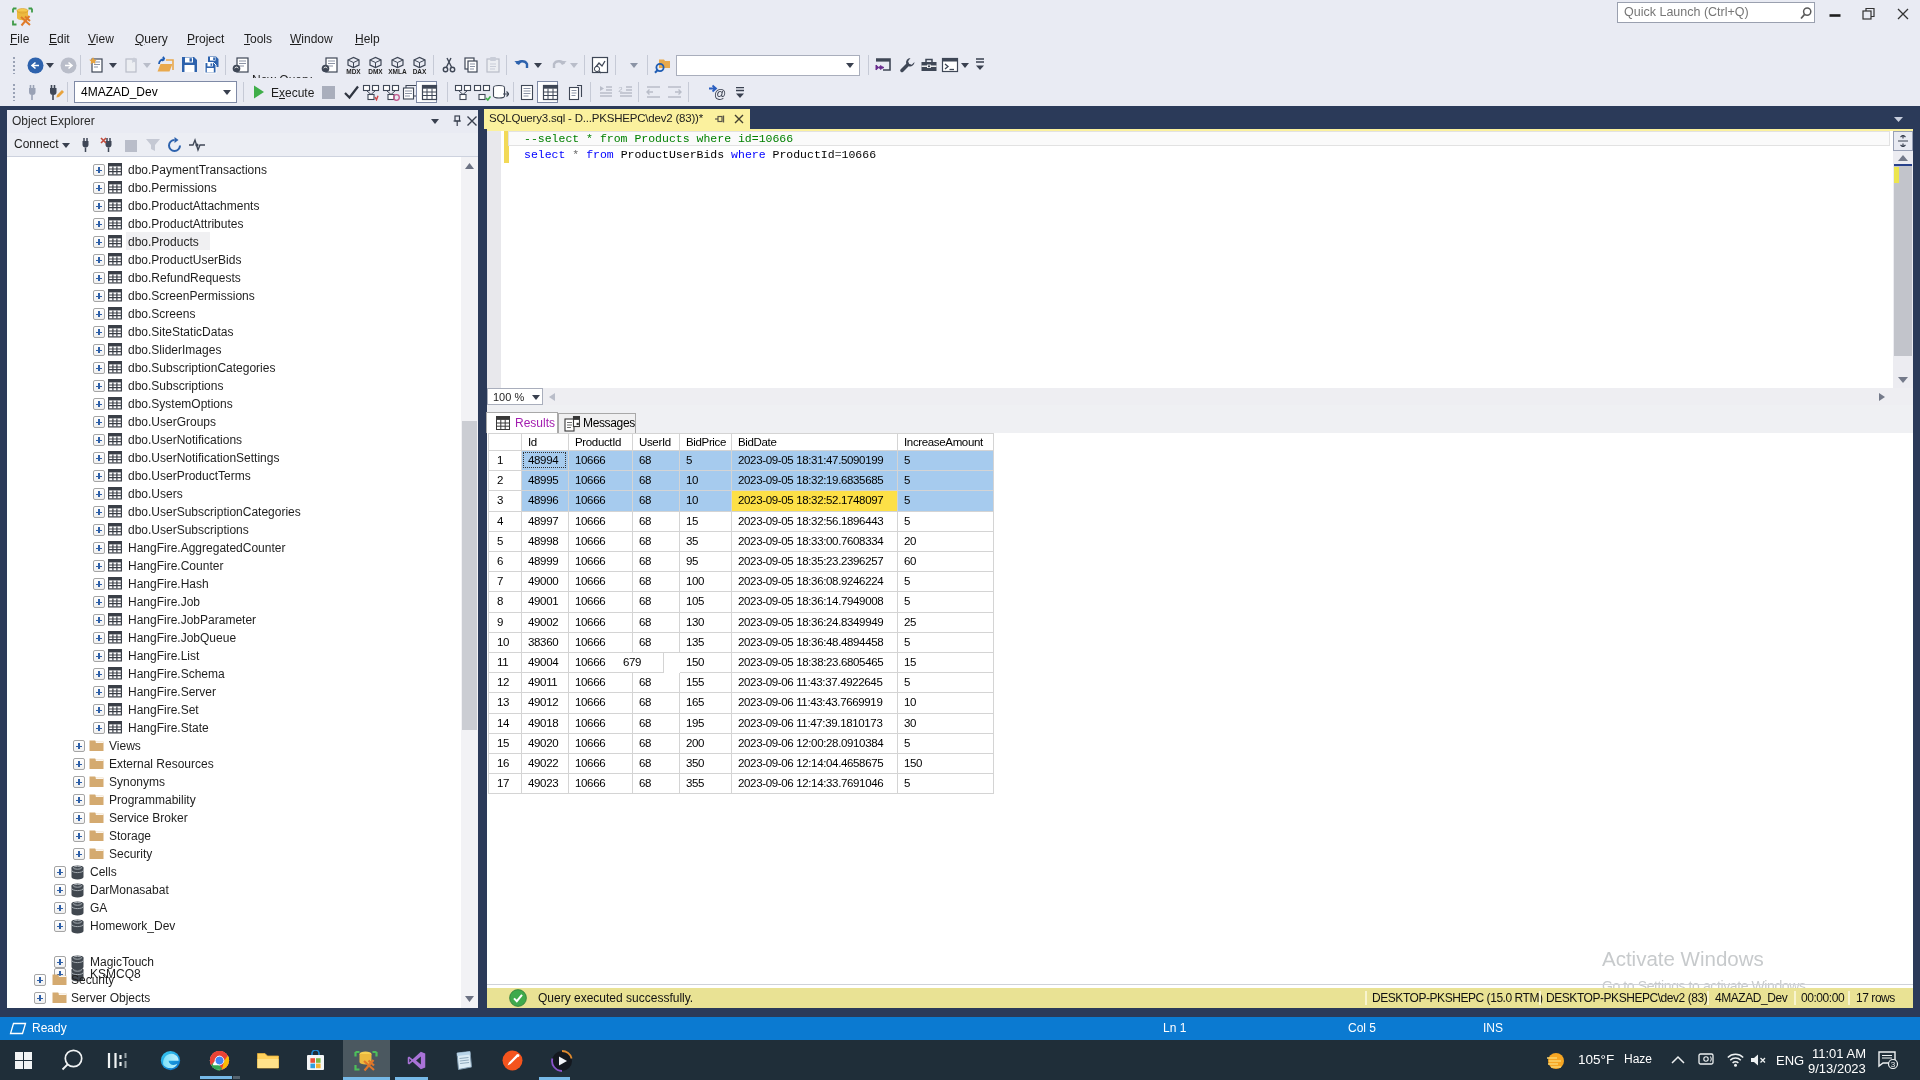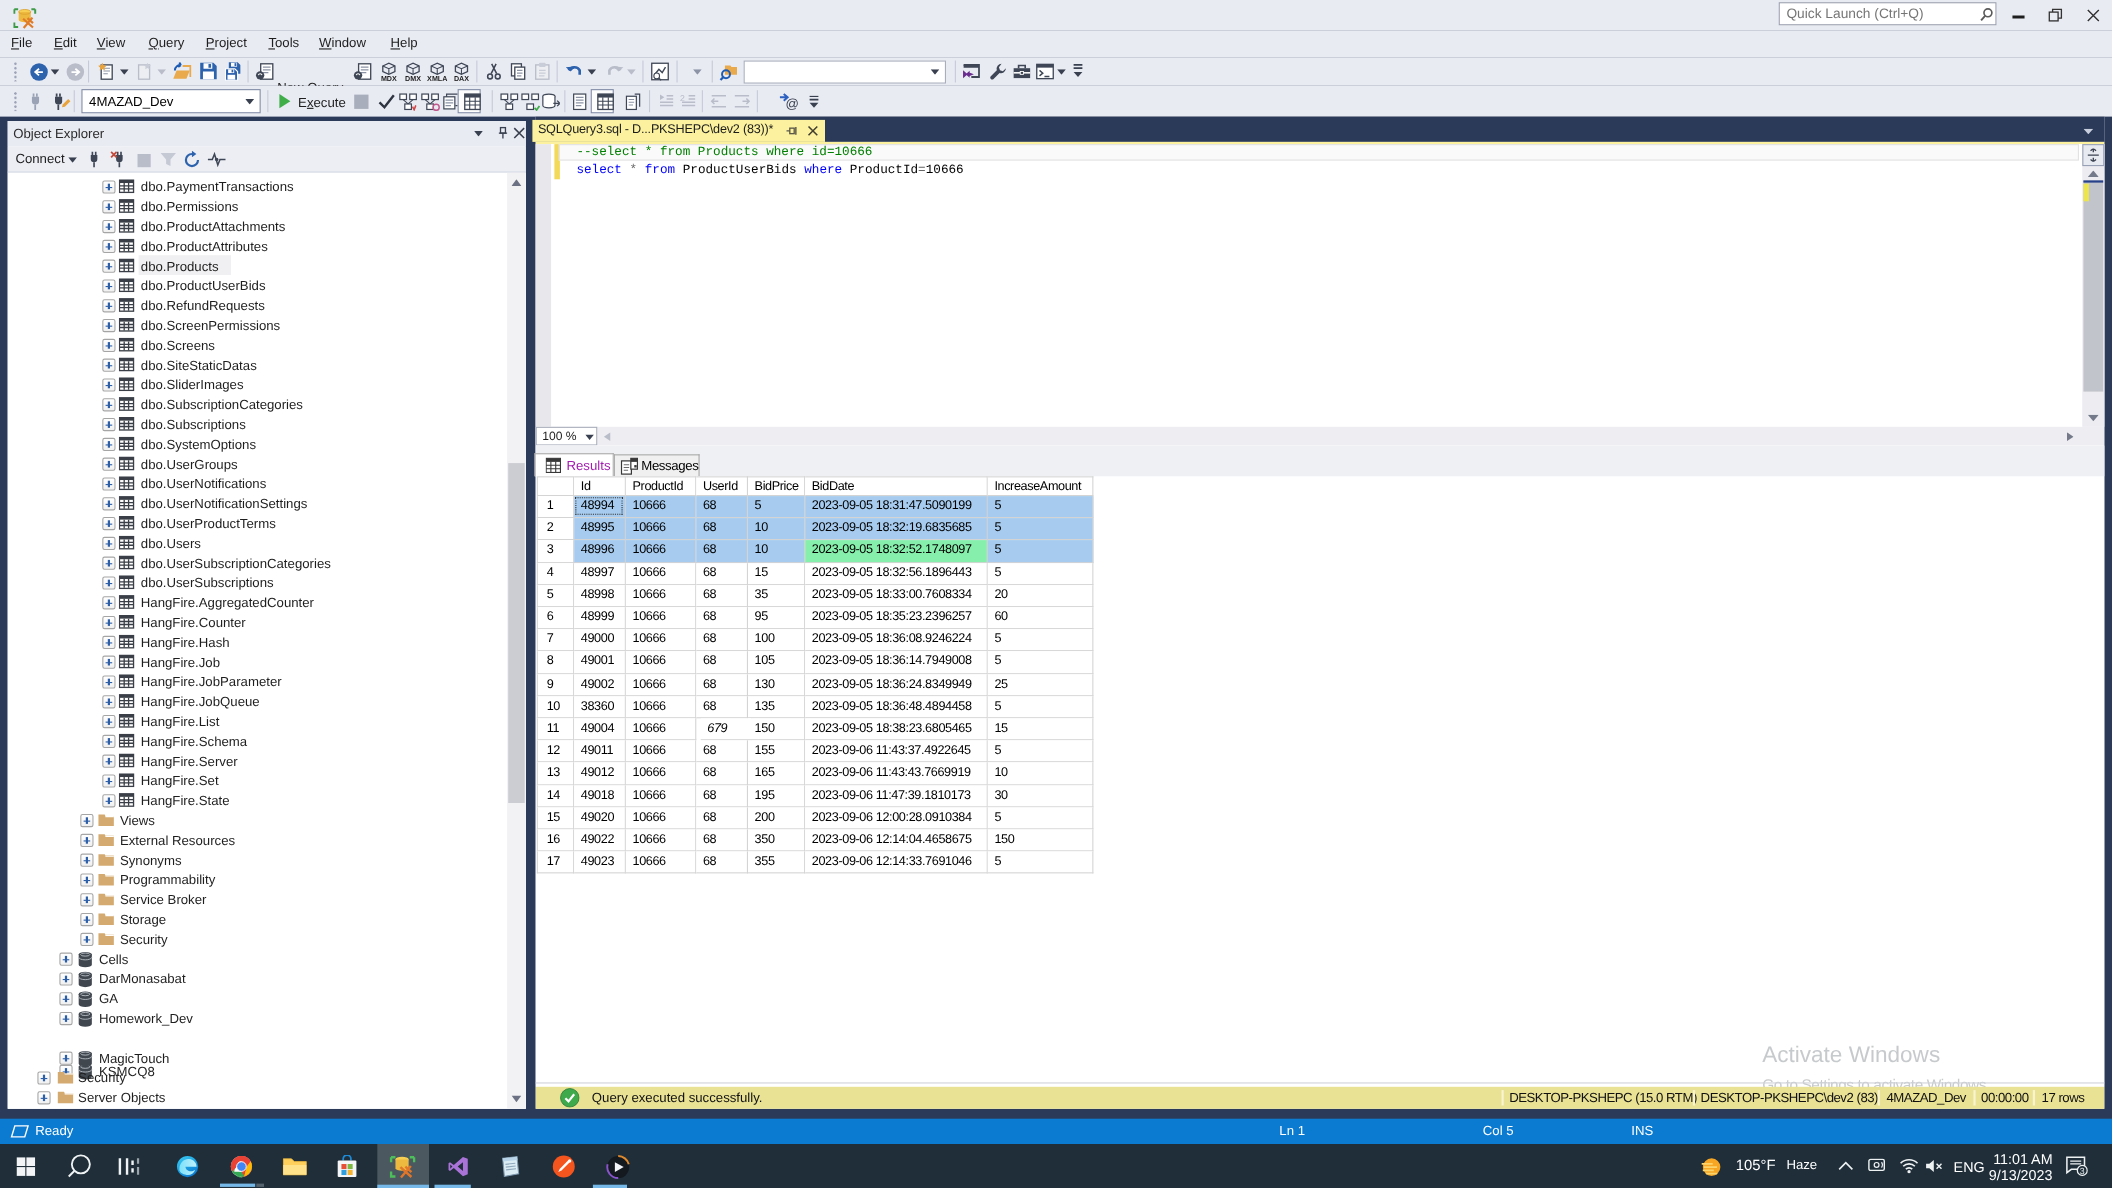--- a/index.html
+++ b/index.html
@@ -868,21 +868,21 @@
       <div class="gc" style="left:82px;top:66.2px;width:64px;height:20.2px;background:#a6cbee;">10666</div>
       <div class="gc" style="left:146px;top:66.2px;width:47px;height:20.2px;background:#a6cbee;">68</div>
       <div class="gc" style="left:193px;top:66.2px;width:52px;height:20.2px;background:#a6cbee;">10</div>
       <div class="gc" style="left:245px;top:66.2px;width:166px;height:20.2px;background:#a6cbee;">2023-09-05 18:32:19.6835685</div>
       <div class="gc" style="left:411px;top:66.2px;width:96px;height:20.2px;background:#a6cbee;">5</div>
     <div class="gc" style="left:1px;top:86.4px;width:34px;height:20.2px;border-left:1px solid #d4d4d4;padding-left:8px;">3</div>
       <div class="gc" style="left:35px;top:86.4px;width:47px;height:20.2px;background:#a6cbee;">48996</div>
       <div class="gc" style="left:82px;top:86.4px;width:64px;height:20.2px;background:#a6cbee;">10666</div>
       <div class="gc" style="left:146px;top:86.4px;width:47px;height:20.2px;background:#a6cbee;">68</div>
       <div class="gc" style="left:193px;top:86.4px;width:52px;height:20.2px;background:#a6cbee;">10</div>
-      <div class="gc" style="left:245px;top:86.4px;width:166px;height:20.2px;background:#86efac;">2023-09-05 18:32:52.1748097</div>
+      <div class="gc" style="left:245px;top:86.4px;width:166px;height:20.2px;background:#fde047;">2023-09-05 18:32:52.1748097</div>
       <div class="gc" style="left:411px;top:86.4px;width:96px;height:20.2px;background:#a6cbee;">5</div>
     <div class="gc" style="left:1px;top:106.6px;width:34px;height:20.2px;border-left:1px solid #d4d4d4;padding-left:8px;">4</div>
       <div class="gc" style="left:35px;top:106.6px;width:47px;height:20.2px;">48997</div>
       <div class="gc" style="left:82px;top:106.6px;width:64px;height:20.2px;">10666</div>
       <div class="gc" style="left:146px;top:106.6px;width:47px;height:20.2px;">68</div>
       <div class="gc" style="left:193px;top:106.6px;width:52px;height:20.2px;">15</div>
       <div class="gc" style="left:245px;top:106.6px;width:166px;height:20.2px;">2023-09-05 18:32:56.1896443</div>
       <div class="gc" style="left:411px;top:106.6px;width:96px;height:20.2px;">5</div>
     <div class="gc" style="left:1px;top:126.8px;width:34px;height:20.2px;border-left:1px solid #d4d4d4;padding-left:8px;">5</div>
       <div class="gc" style="left:35px;top:126.8px;width:47px;height:20.2px;">48998</div>
@@ -922,21 +922,21 @@
     <div class="gc" style="left:1px;top:227.8px;width:34px;height:20.2px;border-left:1px solid #d4d4d4;padding-left:8px;">10</div>
       <div class="gc" style="left:35px;top:227.8px;width:47px;height:20.2px;">38360</div>
       <div class="gc" style="left:82px;top:227.8px;width:64px;height:20.2px;">10666</div>
       <div class="gc" style="left:146px;top:227.8px;width:47px;height:20.2px;">68</div>
       <div class="gc" style="left:193px;top:227.8px;width:52px;height:20.2px;">135</div>
       <div class="gc" style="left:245px;top:227.8px;width:166px;height:20.2px;">2023-09-05 18:36:48.4894458</div>
       <div class="gc" style="left:411px;top:227.8px;width:96px;height:20.2px;">5</div>
     <div class="gc" style="left:1px;top:248.0px;width:34px;height:20.2px;border-left:1px solid #d4d4d4;padding-left:8px;">11</div>
       <div class="gc" style="left:35px;top:248.0px;width:47px;height:20.2px;">49004</div>
       <div class="gc" style="left:82px;top:248.0px;width:64px;height:20.2px;">10666</div>
-      <div class="gc" style="left:150px;top:248.0px;width:47px;height:20.2px;font-style:italic;">679</div>
+      <div class="gc" style="left:130px;top:248.0px;width:47px;height:20.2px;">679</div>
       <div class="gc" style="left:193px;top:248.0px;width:52px;height:20.2px;">150</div>
       <div class="gc" style="left:245px;top:248.0px;width:166px;height:20.2px;">2023-09-05 18:38:23.6805465</div>
       <div class="gc" style="left:411px;top:248.0px;width:96px;height:20.2px;">15</div>
     <div class="gc" style="left:1px;top:268.2px;width:34px;height:20.2px;border-left:1px solid #d4d4d4;padding-left:8px;">12</div>
       <div class="gc" style="left:35px;top:268.2px;width:47px;height:20.2px;">49011</div>
       <div class="gc" style="left:82px;top:268.2px;width:64px;height:20.2px;">10666</div>
       <div class="gc" style="left:146px;top:268.2px;width:47px;height:20.2px;">68</div>
       <div class="gc" style="left:193px;top:268.2px;width:52px;height:20.2px;">155</div>
       <div class="gc" style="left:245px;top:268.2px;width:166px;height:20.2px;">2023-09-06 11:43:37.4922645</div>
       <div class="gc" style="left:411px;top:268.2px;width:96px;height:20.2px;">5</div>

